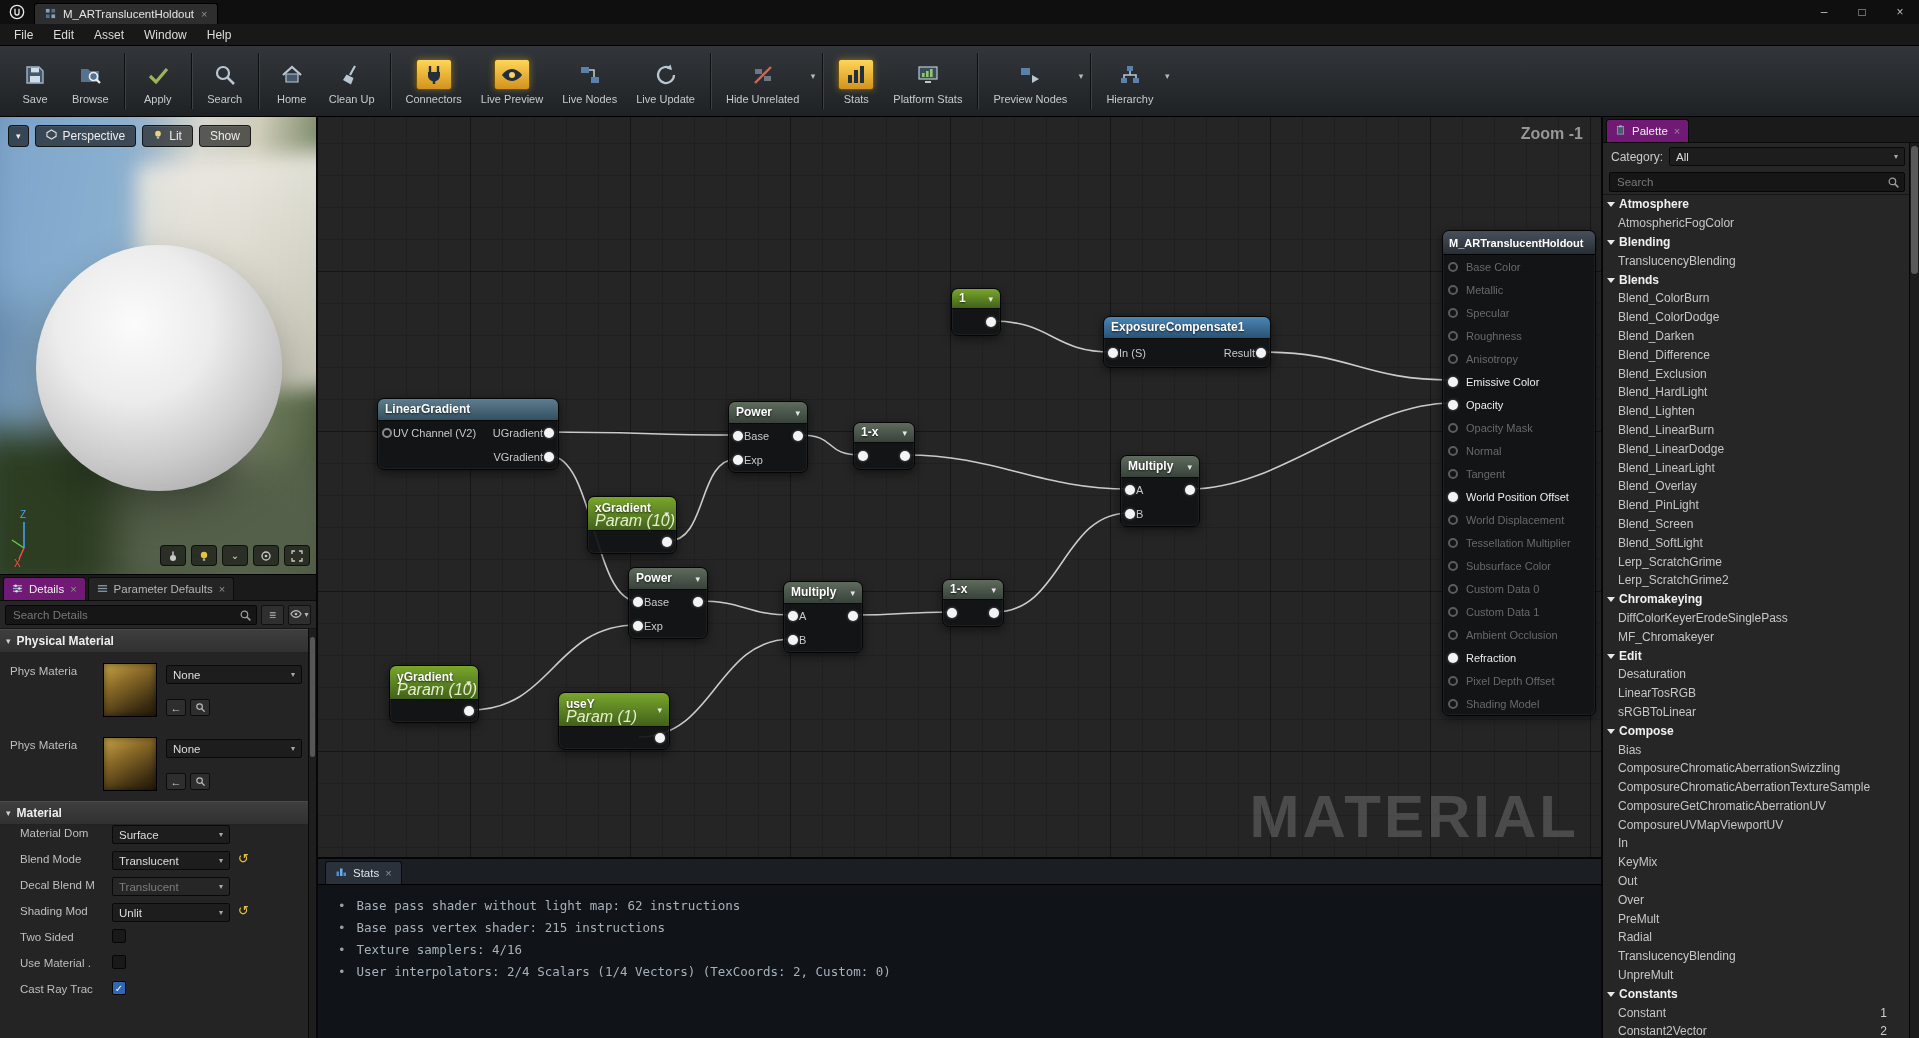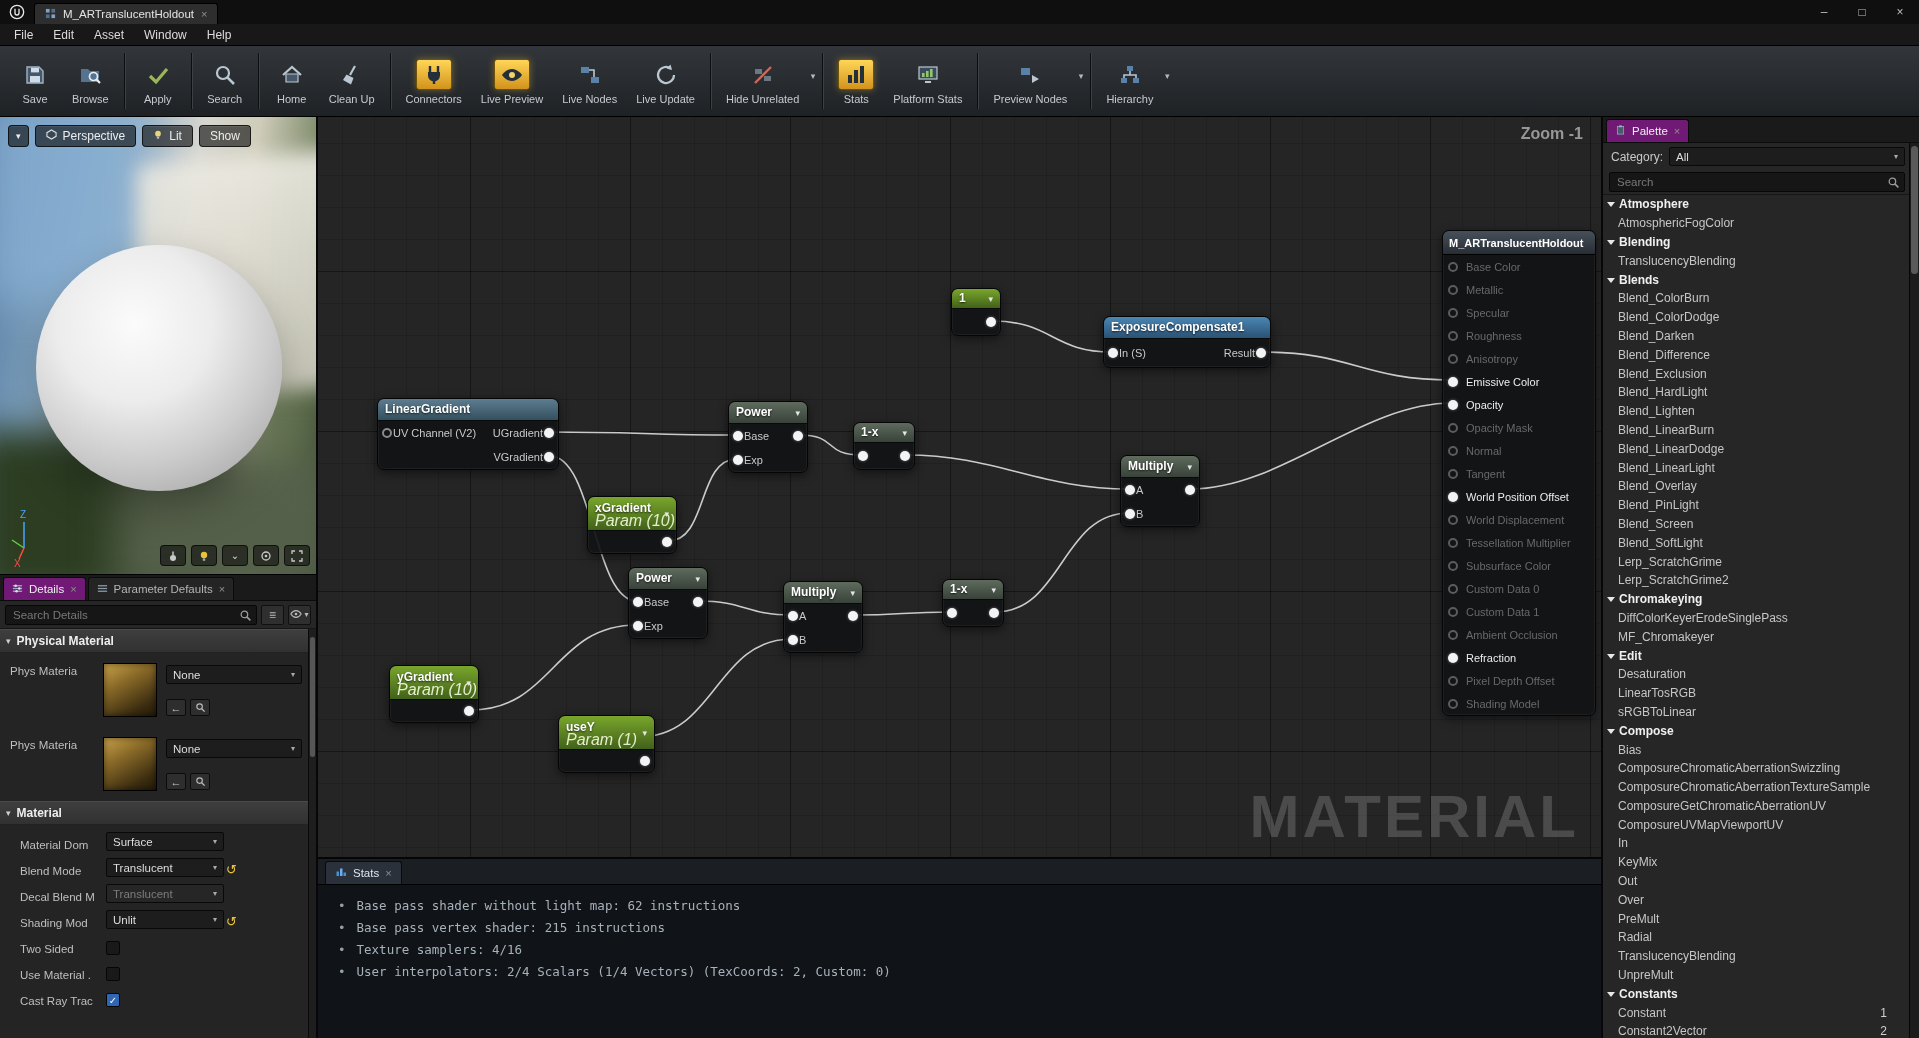--- a/index.html
+++ b/index.html
@@ -68,21 +68,21 @@
 .prop-label{width:84px;flex:0 0 auto;font-size:11.5px;color:#bfbfbf;white-space:nowrap;overflow:hidden;padding-top:2px;}
 .phys-thumb{width:54px;height:54px;flex:0 0 auto;border:1px solid #000;background:linear-gradient(150deg,#c8a34a 0%,#8a6a28 35%,#3a2c10 80%,#241a08 100%);box-shadow:inset 0 0 6px rgba(0,0,0,.5);}
 .phys-ctrl{flex:1;display:flex;flex-direction:column;gap:15px;padding-top:2px;min-width:0;}
 .combo{height:19px;background:#1d1d1d;border:1px solid #090909;border-radius:2px;display:flex;align-items:center;padding:0 6px;font-size:11.5px;color:#ddd;gap:4px;min-width:0;}
 .combo .combo-val{flex:1;overflow:hidden;white-space:nowrap;}
 .combo-caret{font-size:8px;color:#aaa;}
 .combo.disabled .combo-val{color:#7c7c7c;}
 .combo.disabled{background:#262626;}
 .mini-btns{display:flex;gap:4px;}
 .mini-btn{width:20px;height:17px;background:#2e2e2e;border:1px solid #0c0c0c;border-radius:2px;display:flex;align-items:center;justify-content:center;font-size:11px;color:#c9c9c9;}
-.prop-row{height:26px;display:flex;align-items:flex-end;padding:0 8px 0 20px;gap:2px;}
+.prop-row{height:26px;display:flex;align-items:flex-start;padding:0 8px 0 20px;gap:8px;}
 .prop-row .combo{width:118px;flex:0 0 auto;}
 .reset-btn{color:#e9c13c;font-size:13px;}
 .checkbox{width:14px;height:14px;background:#191919;border:1px solid #060606;border-radius:2px;display:flex;align-items:center;justify-content:center;font-size:10px;color:#fff;}
 .checkbox.checked{background:#2d67b6;}
 .vscroll{position:absolute;right:0;top:0;bottom:0;width:8px;background:#1e1e1e;border-left:1px solid #0a0a0a;}
 .vscroll .thumb{position:absolute;left:1px;right:1px;border-radius:3px;background:#565656;}
 
 
 .graph{height:740px;position:relative;overflow:hidden;background-color:#252525;
 background-image:
@@ -719,21 +719,21 @@
               <div class="gnode-tw">
                 <div class="gnode-title">yGradient</div>
                 <div class="gnode-sub">Param (10)</div>
               </div>
               <div class="gnode-caret">▾</div>
             </div>
             <div class="gnode-row" style="height:22px;">
               <div class="pin right filled"></div>
             </div>
           </div>
-          <div class="gnode" style="left:240px;top:575px;width:97px;margin-top:23px;">
+          <div class="gnode" style="left:240px;top:575px;width:112px;">
             <div class="gnode-hdr hdr-green" style="height:34px;">
               <div class="gnode-tw">
                 <div class="gnode-title">useY</div>
                 <div class="gnode-sub">Param (1)</div>
               </div>
               <div class="gnode-caret">▾</div>
             </div>
             <div class="gnode-row" style="height:22px;">
               <div class="pin right filled"></div>
             </div>

